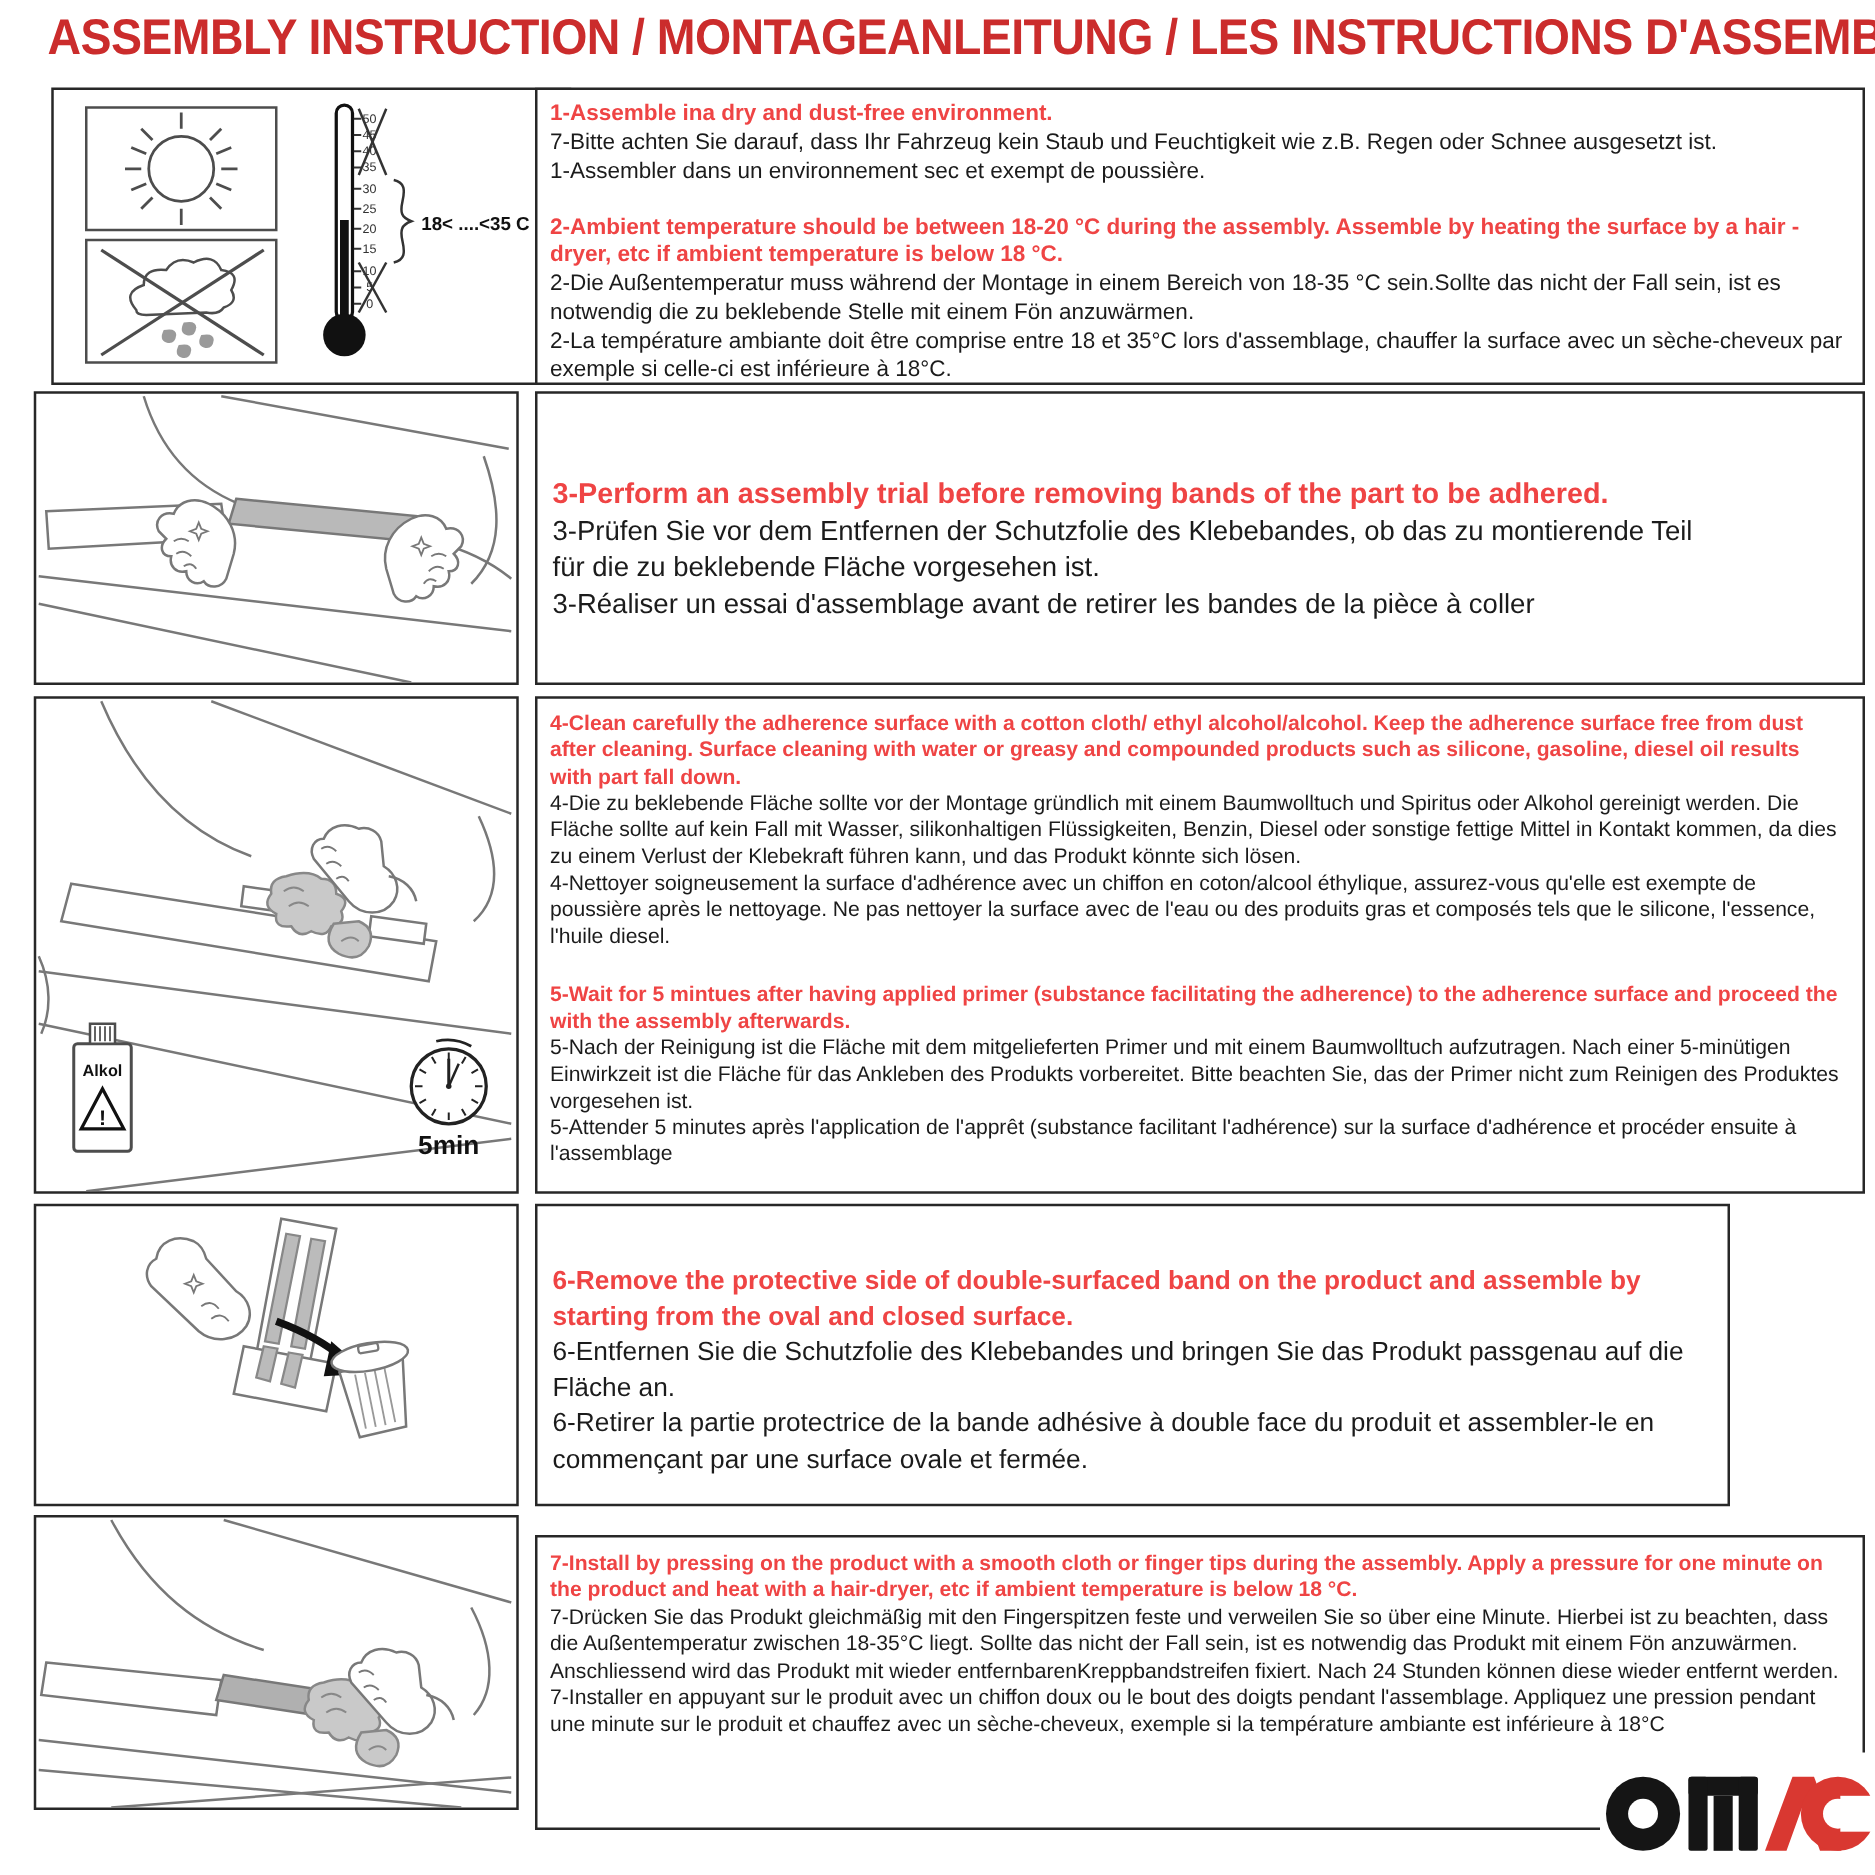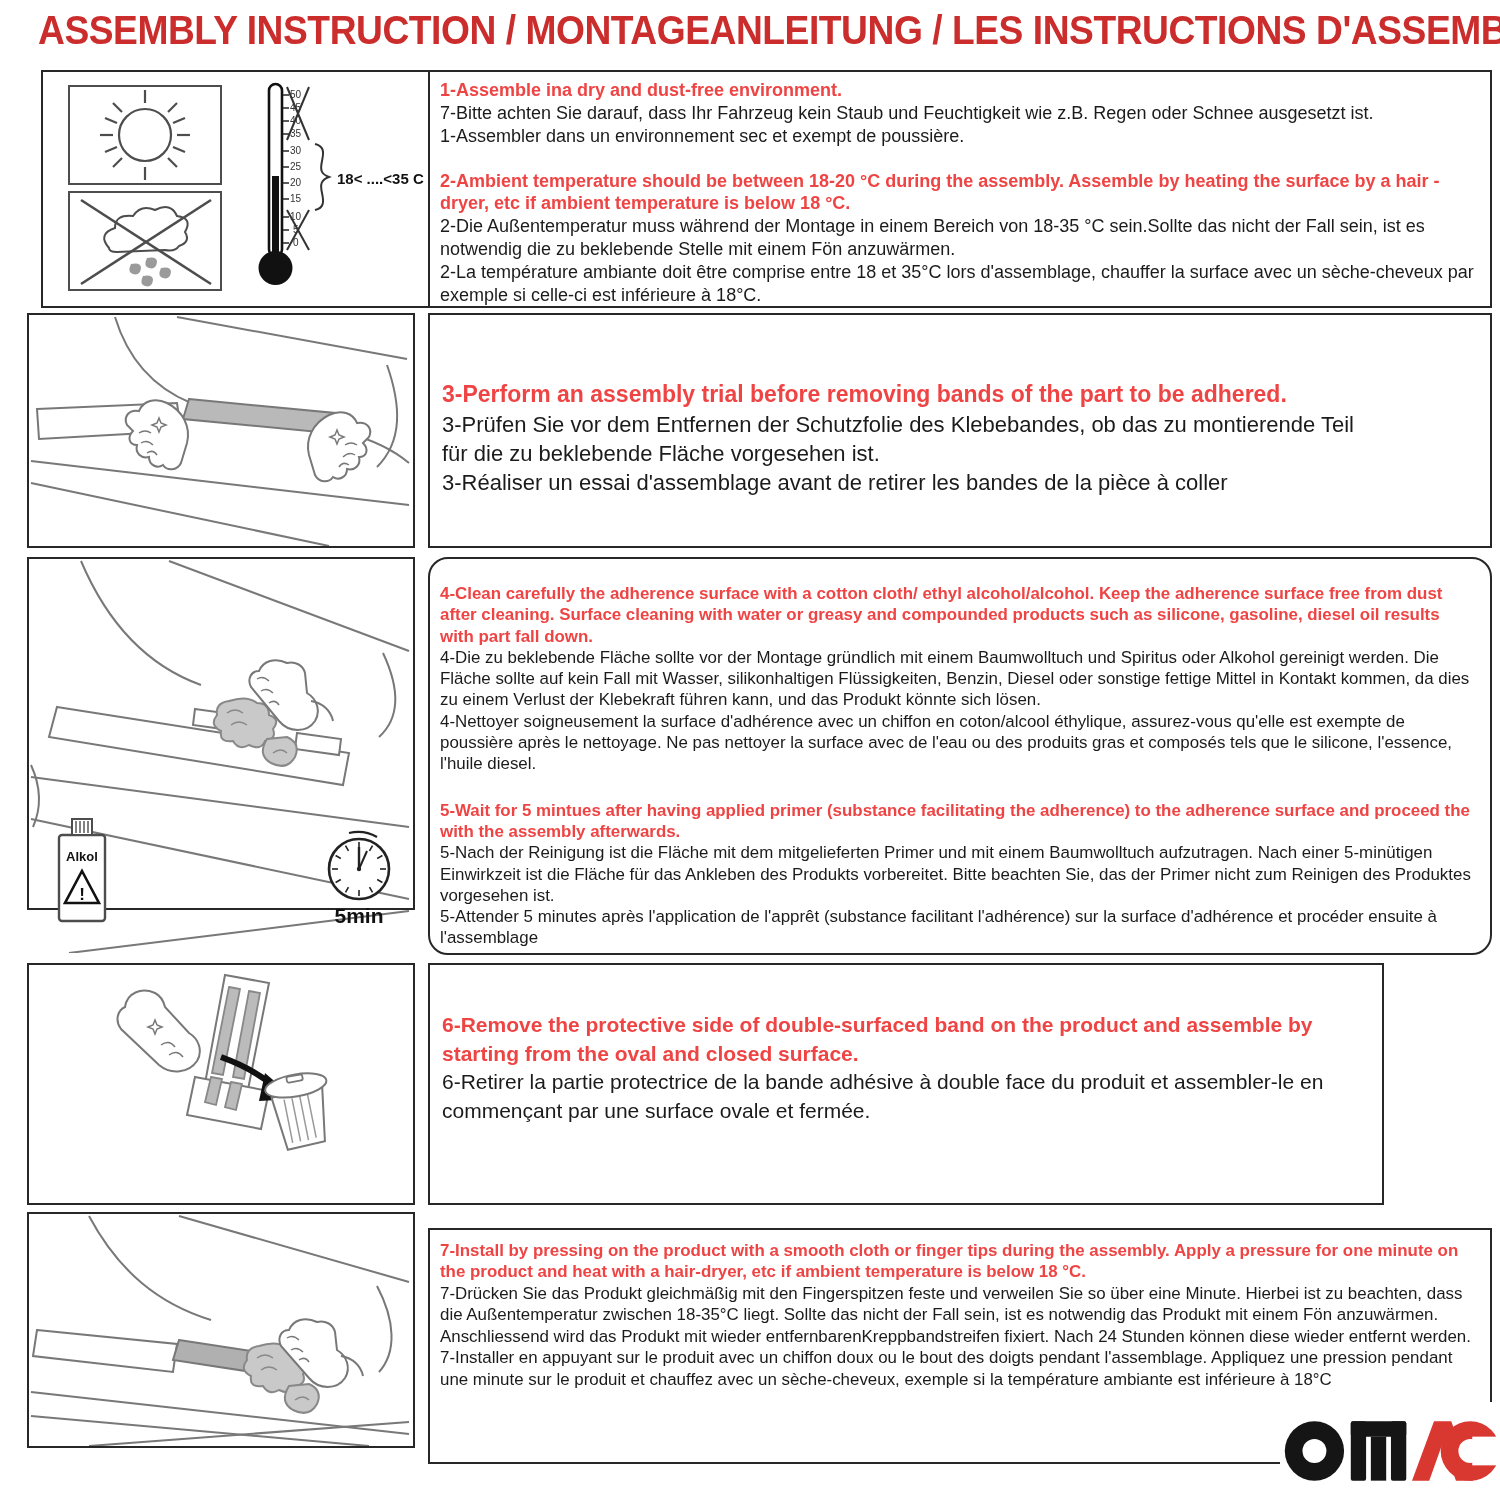--- a/index.html
+++ b/index.html
@@ -12,21 +12,21 @@
     font-size:40px;font-weight:800;letter-spacing:-0.5px;color:#CB2C2C;
     transform:scaleX(0.93);transform-origin:left top;
   }
   .box{position:absolute;border:2px solid #272727;background:#fff;box-sizing:border-box;}
   .textbox{color:#1b1b1b;}
   .para{margin:0;}
   .b{font-weight:bold;color:#ef4444;}
   
   .r1{font-size:18px;line-height:1.27;padding:7px 14px 0 10px;}
   .r2{font-size:22px;line-height:1.33;padding:64px 14px 0 12px;}
-  .r3{font-size:16.9px;line-height:1.26;padding:24px 12px 0 10px;border-radius:20px;}
+  .r3{font-size:16.9px;line-height:1.26;padding:9px 12px 0 10px;}
   .r4{font-size:21px;line-height:1.36;padding:46px 14px 0 12px;}
   .r5{font-size:16.9px;line-height:1.27;padding:10px 14px 0 10px;}
   .gap-sm{height:22px;}
   .gap-md{height:25px;}
   .narrow{max-width:930px;}
   .narrow4{max-width:980px;}
   svg{display:block;}
   .art{position:absolute;left:0;top:0;}
   .logo-wrap{position:absolute;left:1280px;top:1402px;width:220px;height:98px;background:#fff;}
 </style>
@@ -149,21 +149,21 @@
     </g>
   </svg>
 </div>
 
 <div class="box textbox r2" style="left:428px;top:313px;width:1064px;height:235px;">
   <p class="para b narrow" style="font-size:23px;">3-Perform an assembly trial before removing bands of the part to be adhered.</p>
   <p class="para narrow">3-Prüfen Sie vor dem Entfernen der Schutzfolie des Klebebandes, ob das zu montierende Teil für die zu beklebende Fläche vorgesehen ist.</p>
   <p class="para narrow">3-Réaliser un essai d'assemblage avant de retirer les bandes de la pièce à coller</p>
 </div>
 
-<div class="box" style="left:27px;top:557px;width:388px;height:353px;">
+<div class="box" style="left:27px;top:557px;width:388px;height:398px;">
   <svg class="art" width="384" height="394" viewBox="0 0 384 394">
     <g fill="none" stroke="#787878" stroke-width="2">
       <path d="M52,2 C80,68 122,108 172,126"></path>
       <path d="M140,2 L380,92"></path>
       <path d="M354,94 C370,128 372,158 350,178"></path>
       <path d="M28,148 L320,194 L314,226 L20,178 Z" fill="#fff"></path>
       <polygon points="166,150 210,156 208,172 164,166" fill="#fff"></polygon>
       <polygon points="268,174 312,180 310,196 266,190" fill="#fff"></polygon>
       <path d="M2,218 L380,268"></path>
       <path d="M2,260 L380,340"></path>
@@ -260,20 +260,21 @@
           <line x1="282" y1="131" x2="283" y2="175"></line>
       </g>
       <ellipse cx="272" cy="120" rx="31" ry="11" fill="#fff" stroke="#787878" stroke-width="2"></ellipse>
       <rect x="264" y="110" width="16" height="6" rx="2" fill="#fff" stroke="#787878" stroke-width="1.8"></rect>
     </g>
   </svg>
 </div>
 
 <div class="box textbox r4" style="left:428px;top:963px;width:956px;height:242px;">
   <p class="para b narrow4">6-Remove the protective side of double-surfaced band on the product and assemble by starting from the oval and closed surface.</p>
+  <p class="para narrow4">6-Entfernen Sie die Schutzfolie des Klebebandes und bringen Sie das Produkt passgenau auf die Fläche an.</p>
   <p class="para narrow4">6-Retirer la partie protectrice de la bande adhésive à double face du produit et assembler-le en commençant par une surface ovale et fermée.</p>
 </div>
 
 <div class="box" style="left:27px;top:1212px;width:388px;height:236px;">
   <svg class="art" width="384" height="232" viewBox="0 0 384 232">
     <g fill="none" stroke="#787878" stroke-width="2">
       <path d="M60,2 C90,58 130,90 182,106"></path>
       <path d="M150,2 L380,68"></path>
       <path d="M348,72 C366,106 368,138 350,158"></path>
       <path d="M8,116 L148,130 L144,158 L4,142 Z" fill="#fff"></path>

